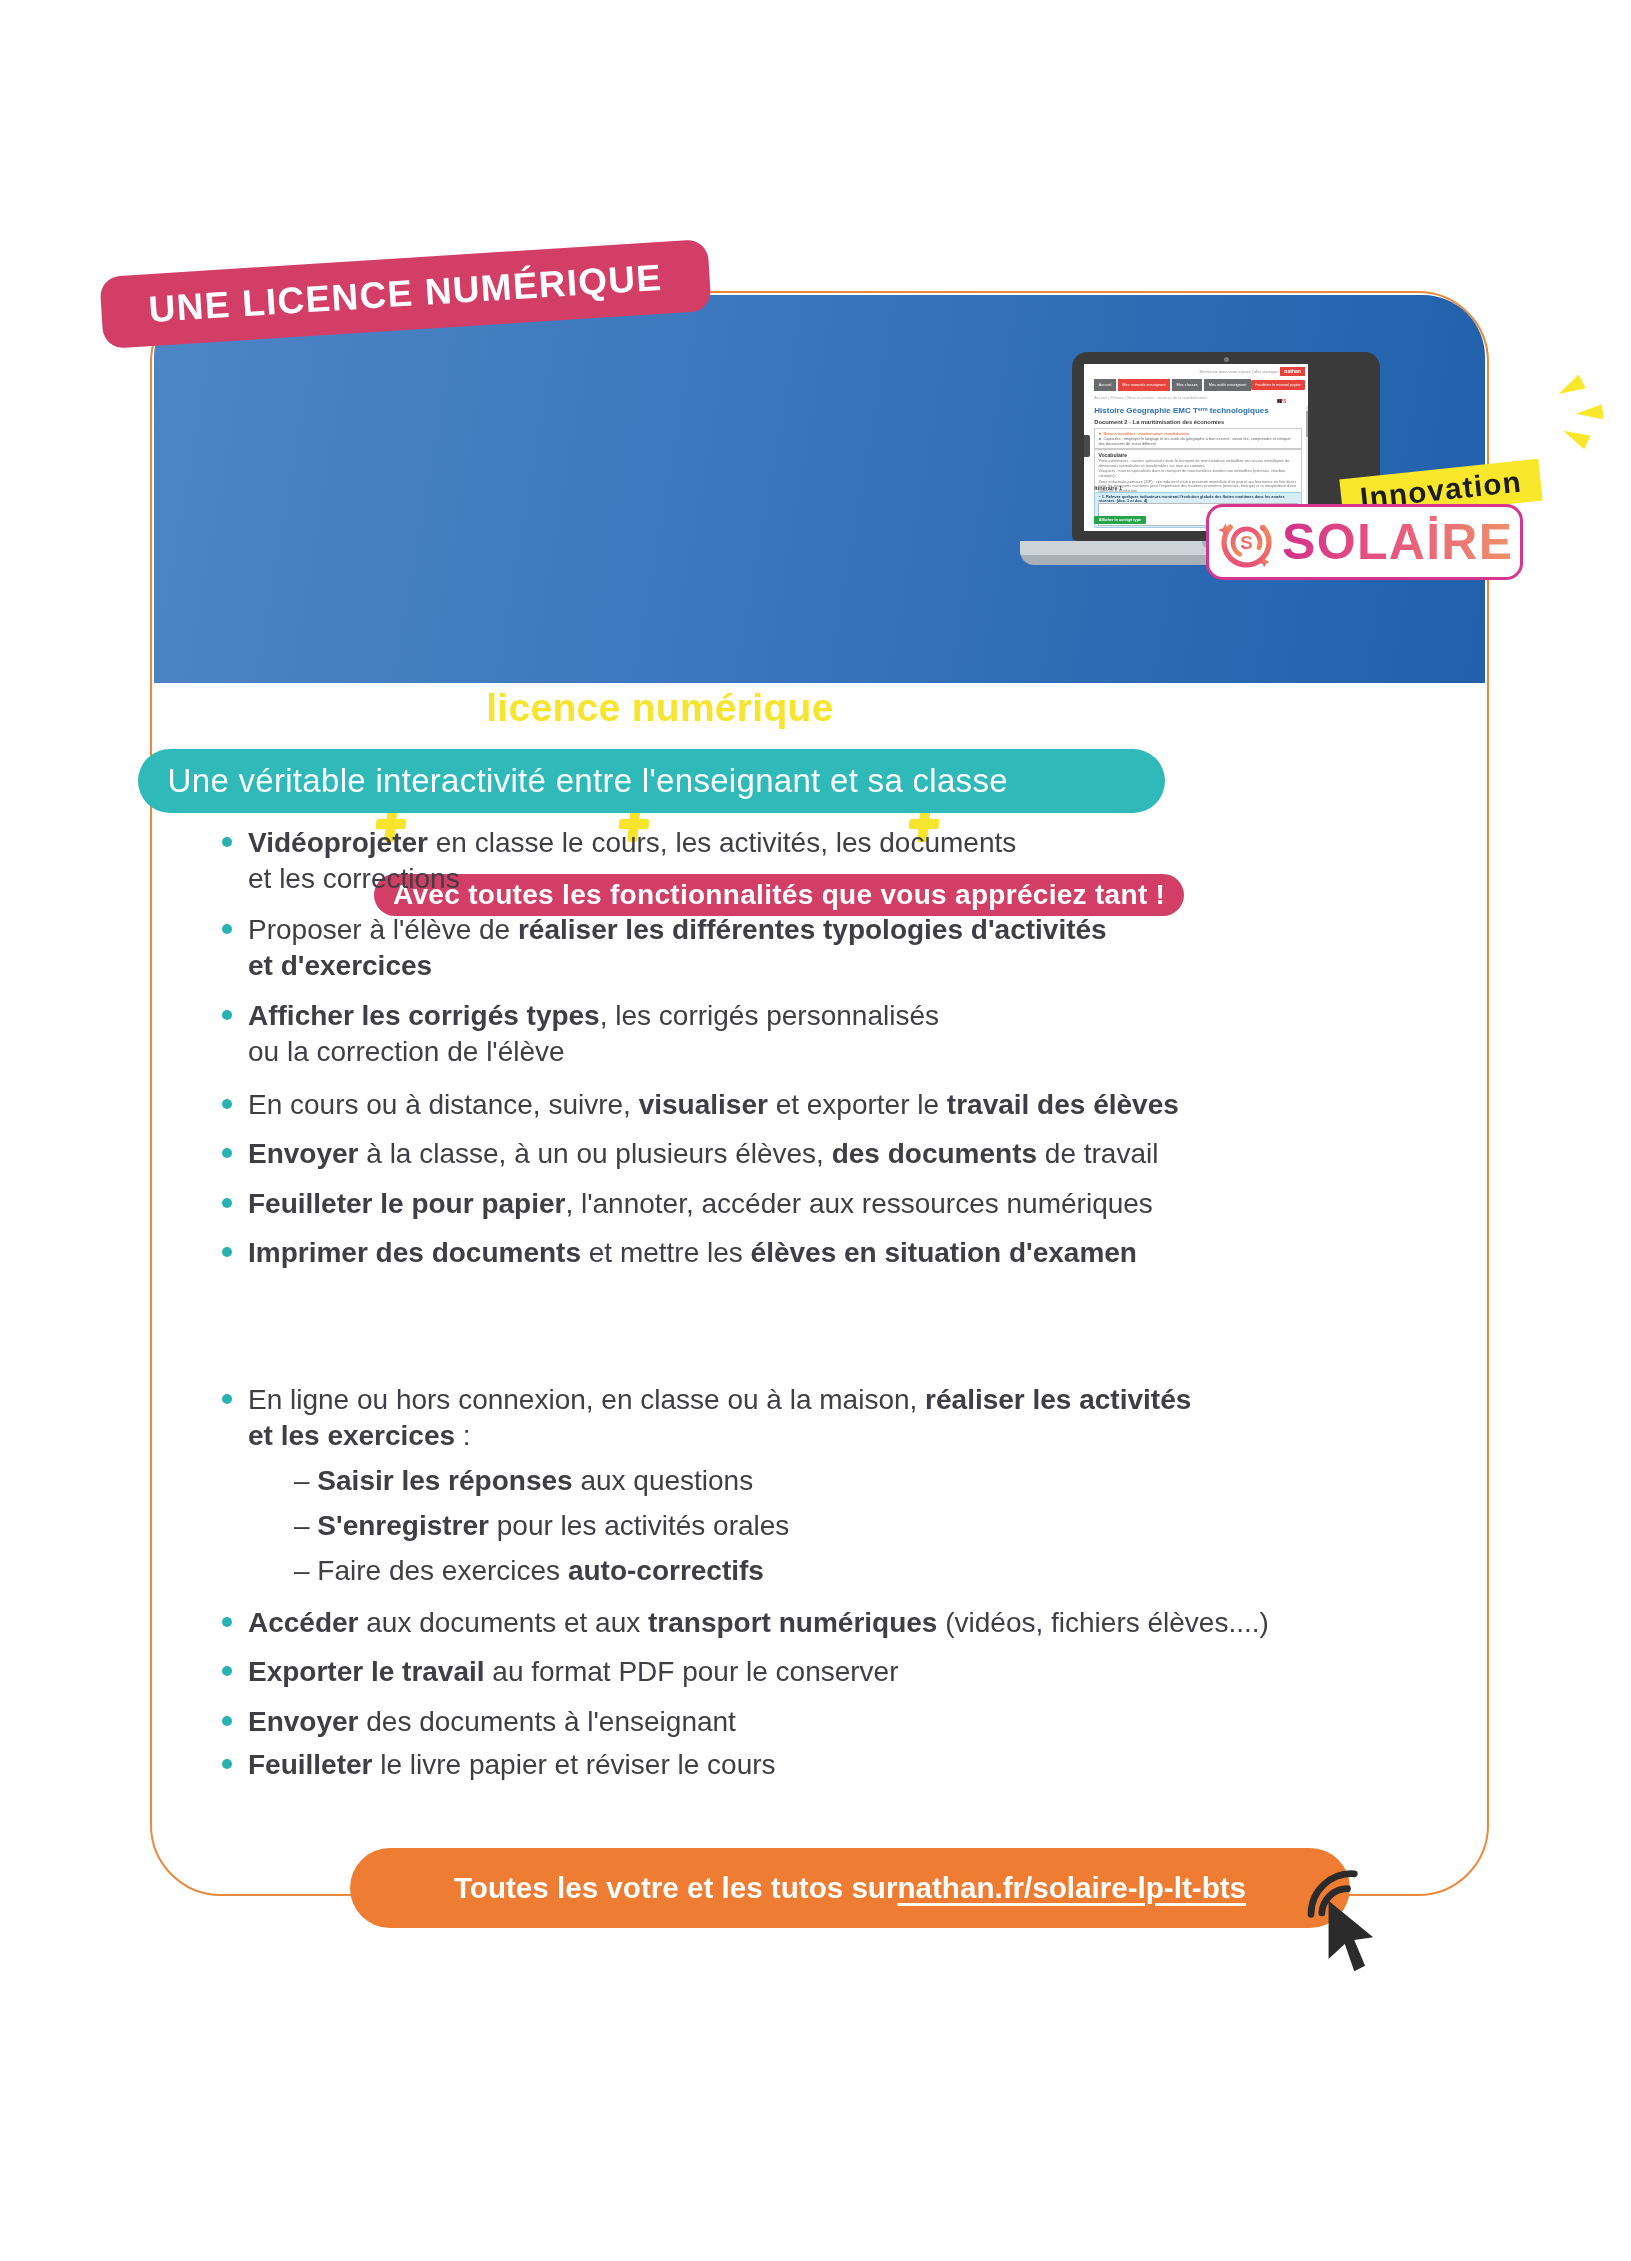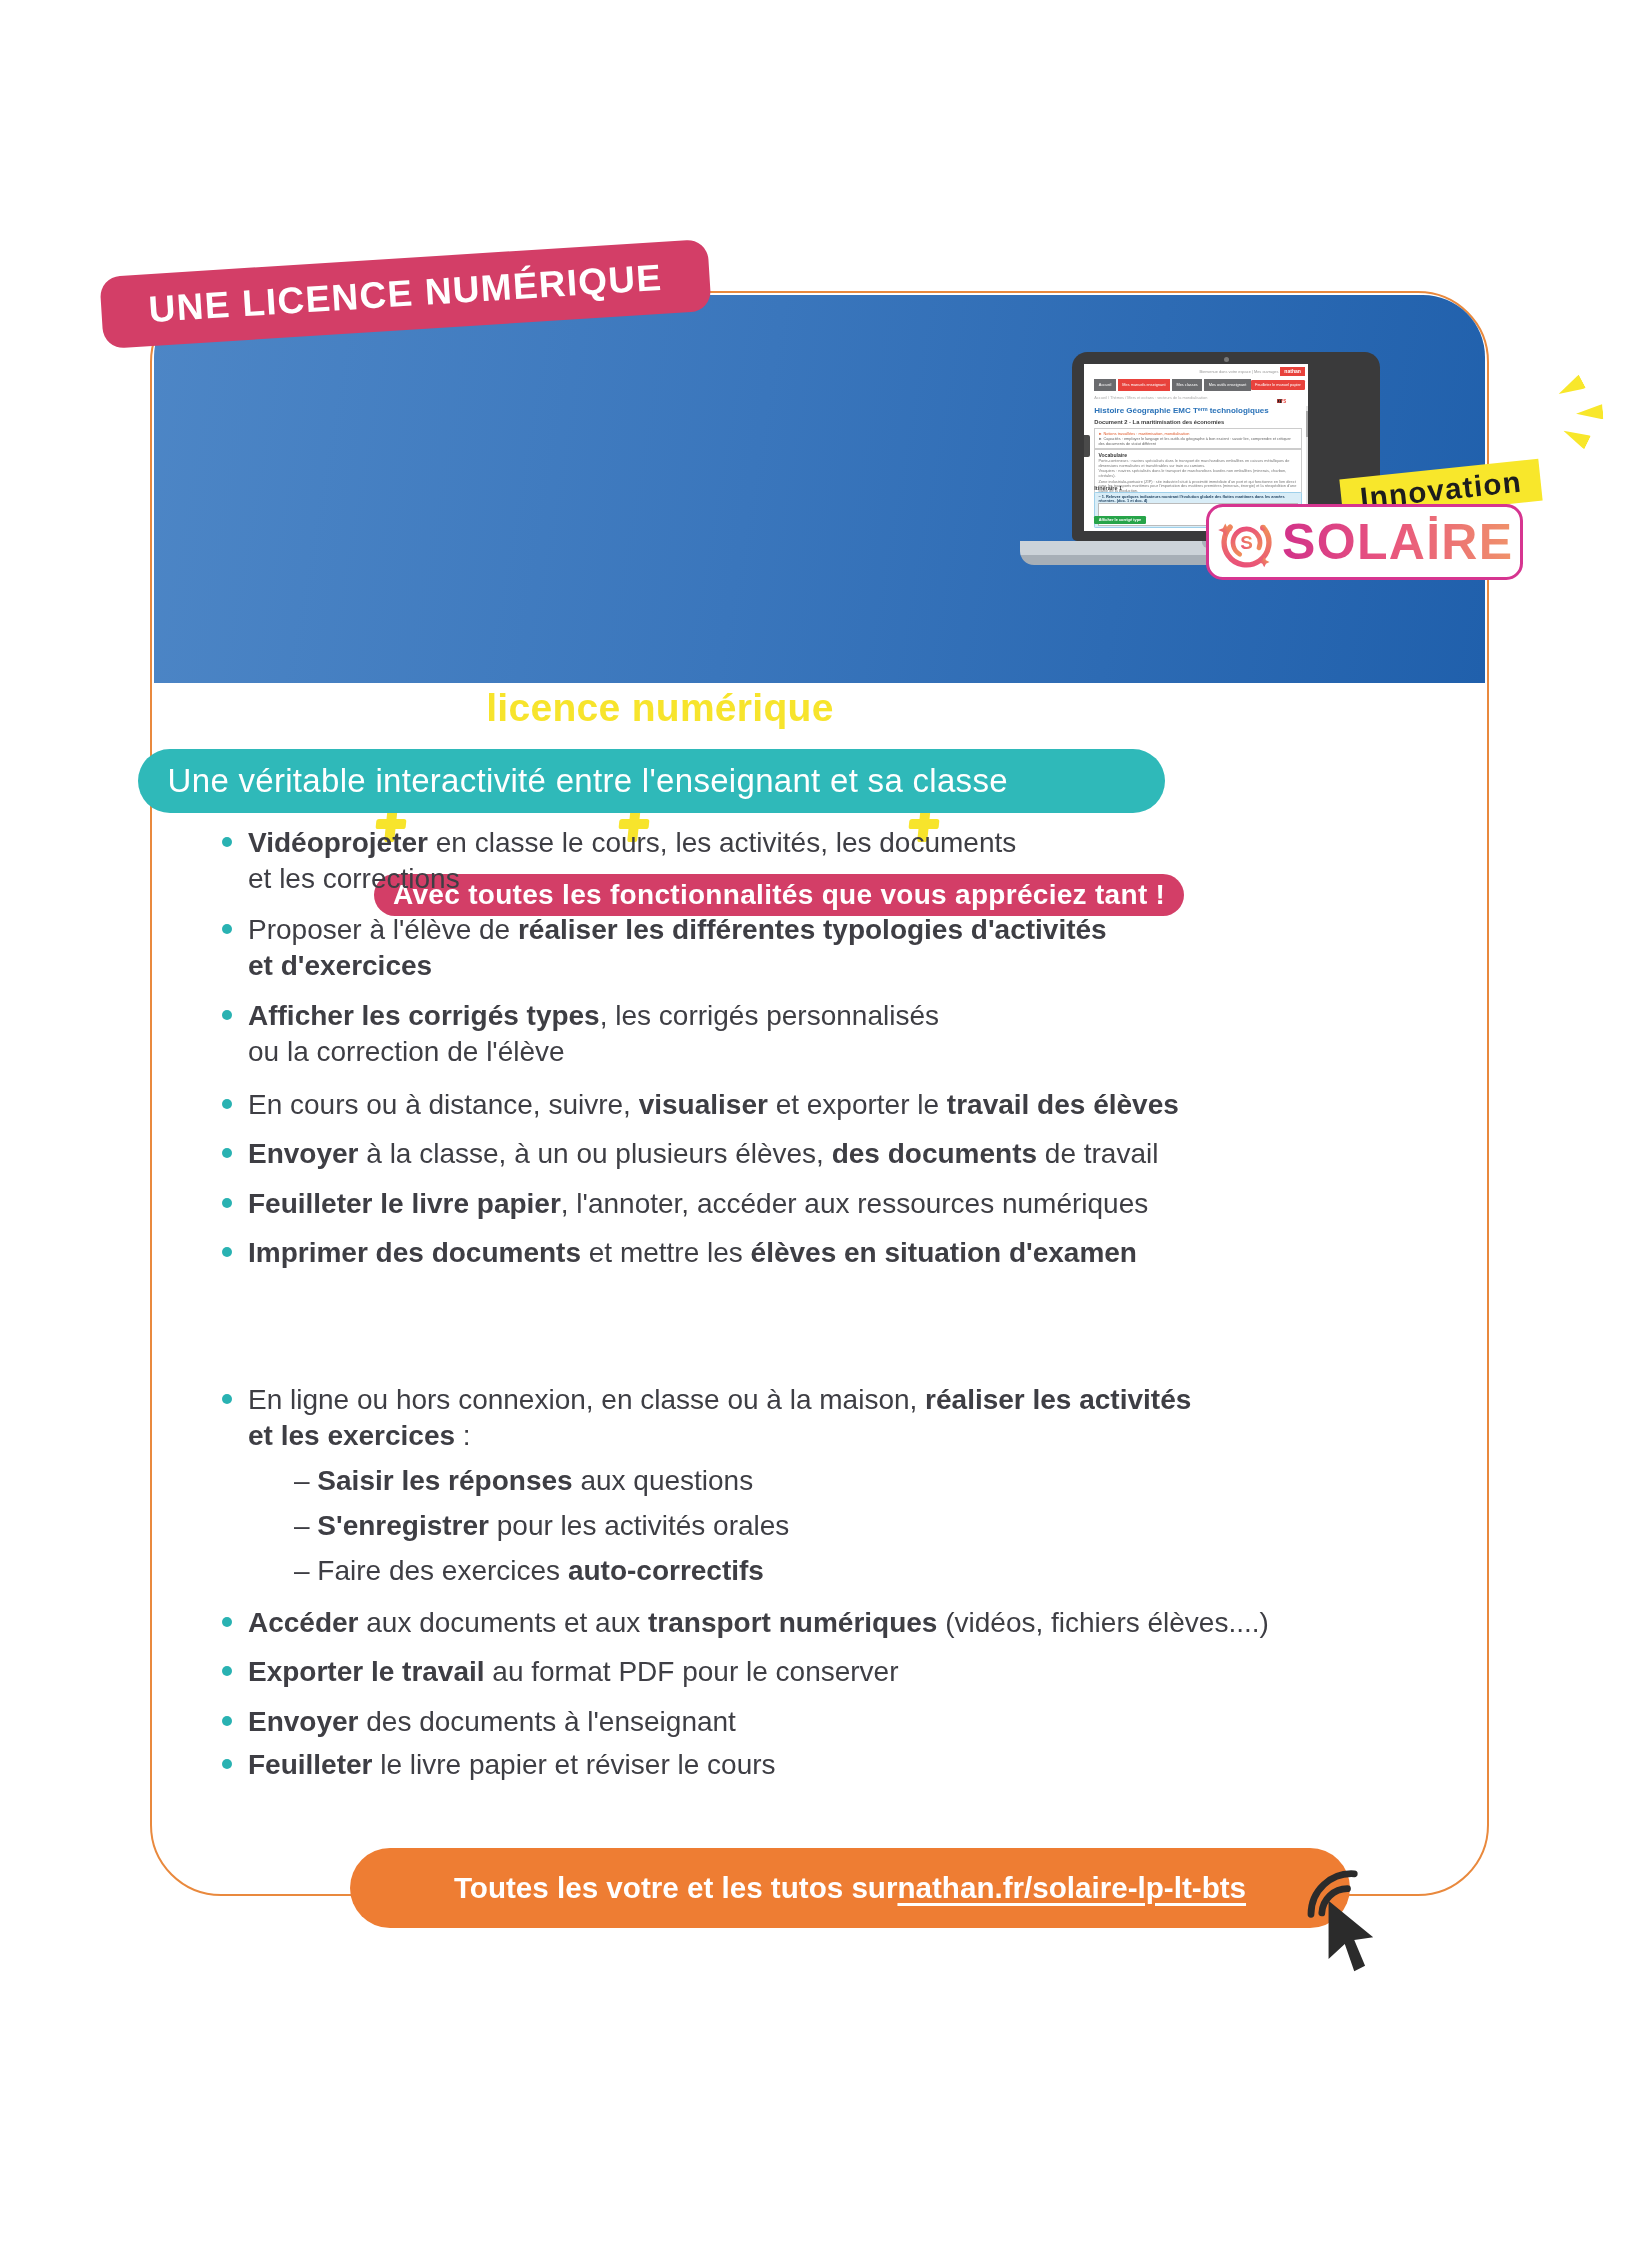--- a/index.html
+++ b/index.html
@@ -267,21 +267,21 @@
   <div class="bullet" style="top:1087px">
     <span class="dot"></span>
     <div class="btxt"><span class="sp">En cours ou à distance, suivre, </span><span class="sb">visualiser</span><span class="sp"> et exporter le </span><span class="sb">travail des élèves</span></div>
   </div>
   <div class="bullet" style="top:1136px">
     <span class="dot"></span>
     <div class="btxt"><span class="sb">Envoyer</span><span class="sp"> à la classe, à un ou plusieurs élèves, </span><span class="sb">des documents</span><span class="sp"> de travail</span></div>
   </div>
   <div class="bullet" style="top:1186px">
     <span class="dot"></span>
-    <div class="btxt"><span class="sb">Feuilleter le livre papier</span><span class="sp">, l'annoter, accéder aux ressources numériques</span></div>
+    <div class="btxt"><span class="sb">Feuilleter le pour papier</span><span class="sp">, l'annoter, accéder aux ressources numériques</span></div>
   </div>
   <div class="bullet" style="top:1235px">
     <span class="dot"></span>
     <div class="btxt"><span class="sb">Imprimer des documents</span><span class="sp"> et mettre les </span><span class="sb">élèves en situation d'examen</span></div>
   </div>
 
   <div class="bullet" style="top:1382px">
     <span class="dot"></span>
     <div class="btxt"><span class="sp">En ligne ou hors connexion, en classe ou à la maison, </span><span class="sb">réaliser les activités
 et les exercices</span><span class="sp"> :</span></div>

